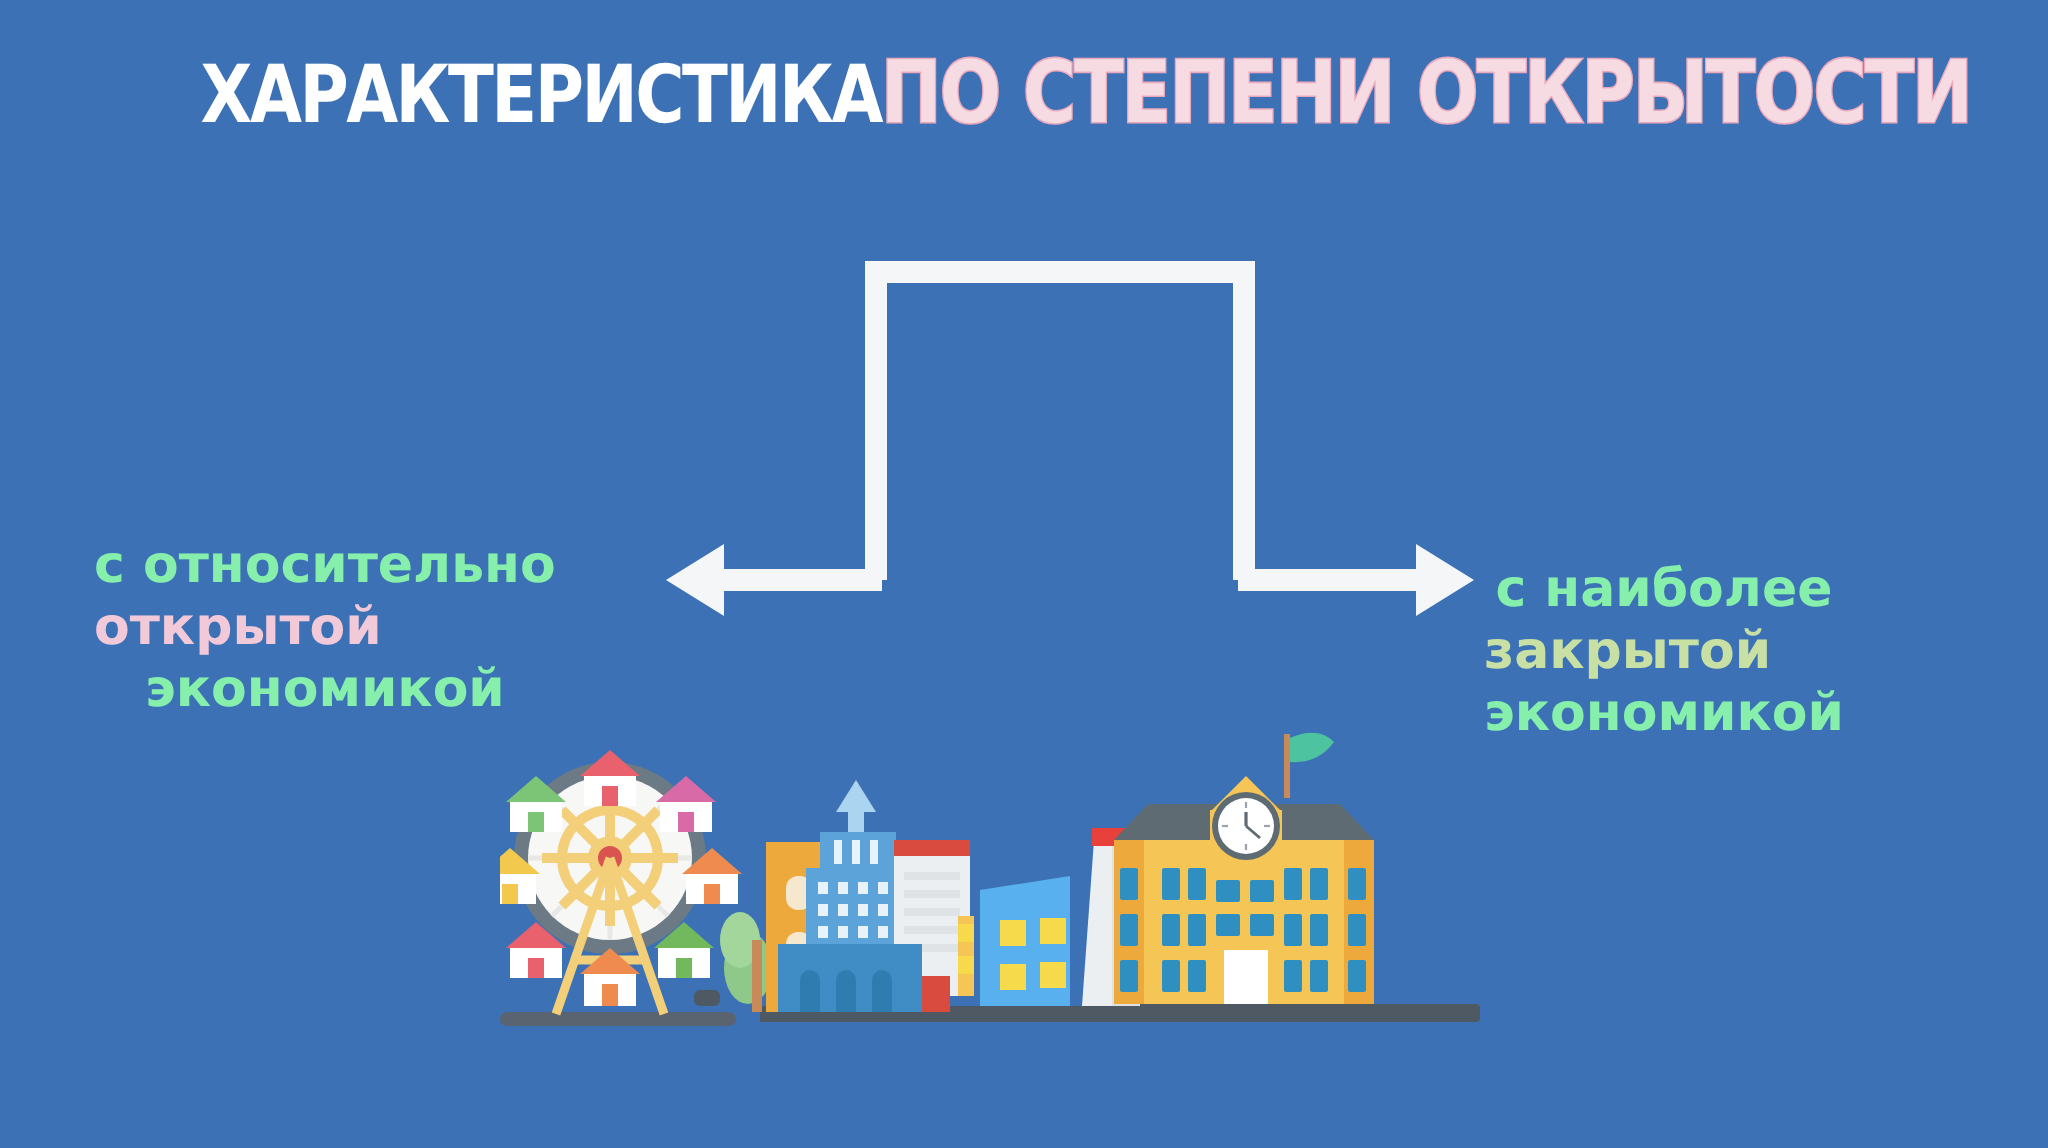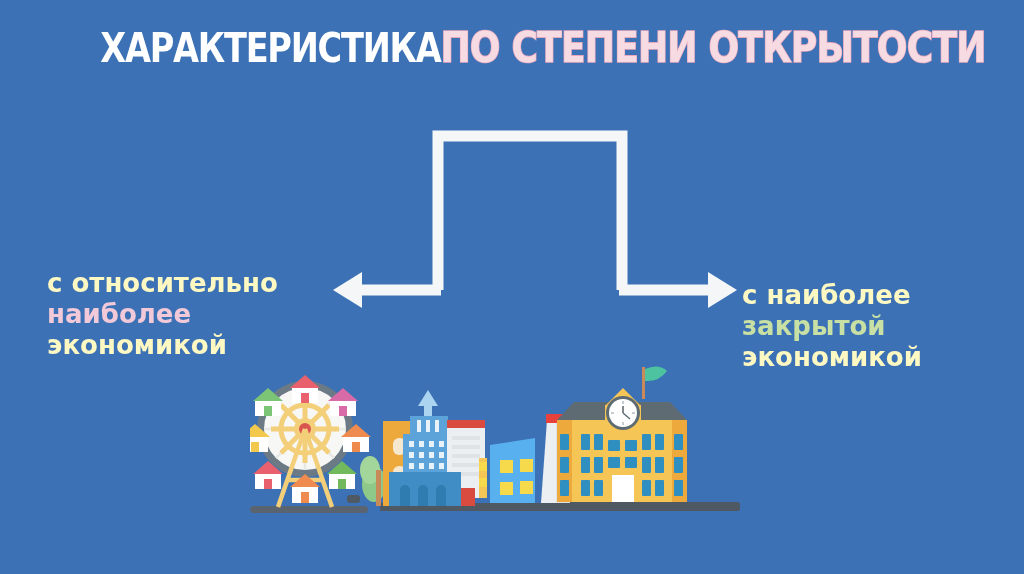--- a/index.html
+++ b/index.html
@@ -67,21 +67,21 @@
   #label-left {
     left: 47px;
     top: 268px;
     text-align: left;
   }
   #label-right {
     left: 742px;
     top: 280px;
     text-align: left;
   }
-  .lbl-white { color: #fef9c3; display: block; }
+  .lbl-white { color: #86efac; display: block; text-align: center; }
   .lbl-pink  { color: #f2c9d8; display: block; }
   .lbl-green { color: #c9e0a4; display: block; }
 
   
   #city {
     position: absolute;
     left: 250px;
     top: 362px;
     width: 490px;
     height: 165px;
@@ -106,21 +106,21 @@
 
     <rect x="299" y="164.5" width="100" height="11" fill="#f4f6f8"></rect>
 
     <polygon points="13,170 42,152 42,188" fill="#f4f6f8"></polygon>
 
     <polygon points="417,170 388,152 388,188" fill="#f4f6f8"></polygon>
   </svg>
 
   <div class="side-label" id="label-left">
     <span class="lbl-white">с относительно</span>
-    <span class="lbl-pink">наиболее</span>
+    <span class="lbl-pink">открытой</span>
     <span class="lbl-white">экономикой</span>
   </div>
 
   <div class="side-label" id="label-right">
     <span class="lbl-white">с наиболее</span>
     <span class="lbl-green">закрытой</span>
     <span class="lbl-white">экономикой</span>
   </div>
 
   <svg id="city" viewBox="0 0 490 165">

